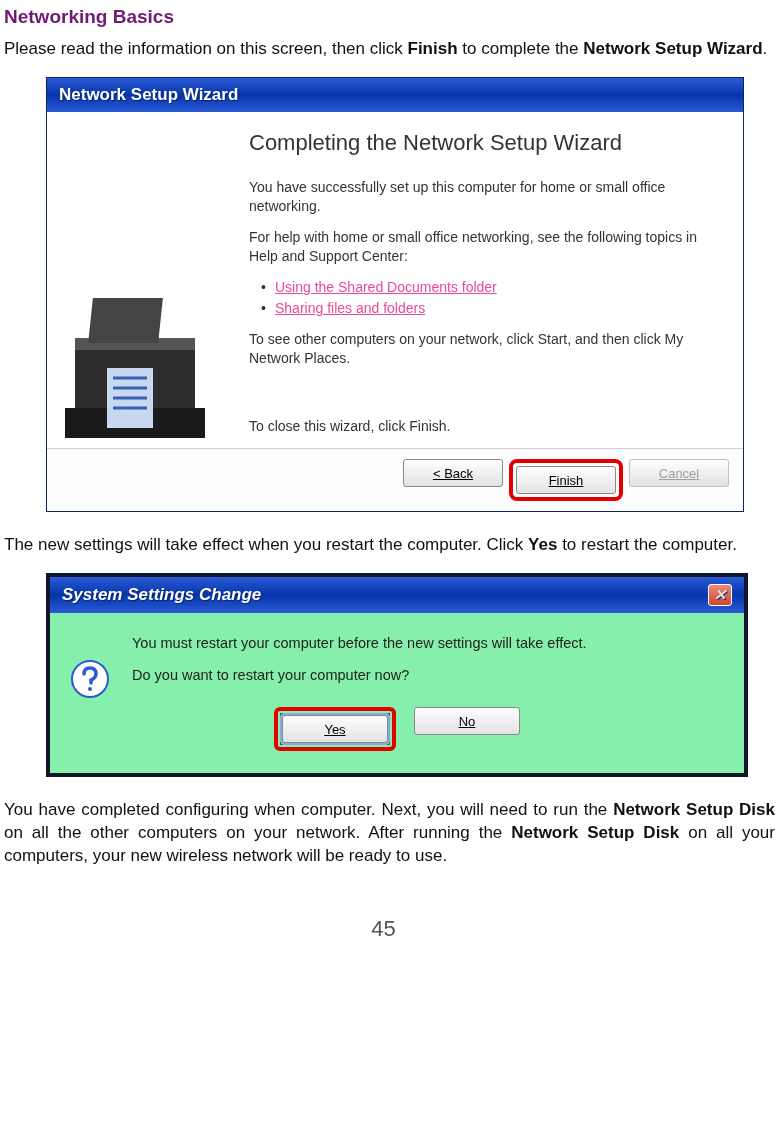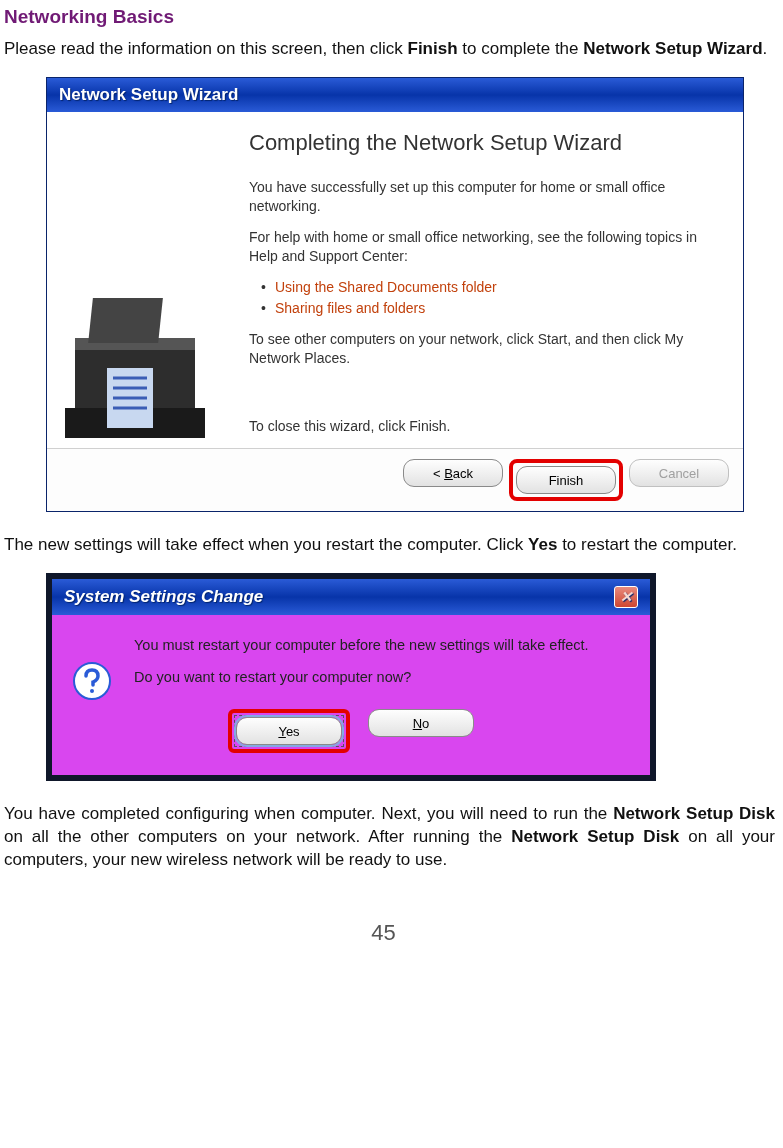--- a/index.html
+++ b/index.html
@@ -72,57 +72,58 @@
     font-size: 22px;
     color: #333;
     font-weight: normal;
     margin-bottom: 22px;
     line-height: 1.2;
   }
   .wizard-p { margin-bottom: 12px; }
   .wizard-list { padding-left: 12px; margin-bottom: 12px; }
   .wizard-list li { margin-bottom: 2px; list-style: none; position: relative; padding-left: 14px;}
   .wizard-list li::before { content:"•"; position:absolute; left:0; }
-  .wizard-link { color: #c2410c; cursor: pointer; }
+  .wizard-link { color: #ec4899; text-decoration: underline; cursor: pointer; }
   .wizard-close-line { margin-top: 50px; margin-bottom: 12px;}
   .wizard-buttons {
     border-top: 1px solid #d0d0d0;
     padding: 10px 14px;
     display: flex;
     justify-content: flex-end;
     gap: 6px;
     background: #fdfdfd;
   }
   .win-btn {
     width: 100px;
     height: 28px;
     font-family: Tahoma, sans-serif;
     font-size: 13px;
     background: linear-gradient(to bottom, #fefefe, #e2e2e2);
     border: 1px solid #8a8a8a;
-    border-radius: 11px;
+    border-radius: 3px;
     cursor: pointer;
     color: #000;
+    text-decoration: underline;
   }
   .win-btn.disabled {
     color: #a0a0a0;
     cursor: default;
     border-color: #c0c0c0;
   }
   .red-box {
     border: 4px solid #e30000;
     border-radius: 8px;
     padding: 3px 3px;
     display: inline-flex;
   }
   
   .msgbox {
-    width: 610px;
-    border: 6px solid #0f172a;
-    background: #d946ef;
+    width: 702px;
+    border: 4px solid #0f172a;
+    background: #86efac;
   }
   .msgbox .titlebar {
     display: flex;
     justify-content: space-between;
     align-items: center;
     font-style: italic;
   }
   .close-x {
     width: 24px;
     height: 22px;

